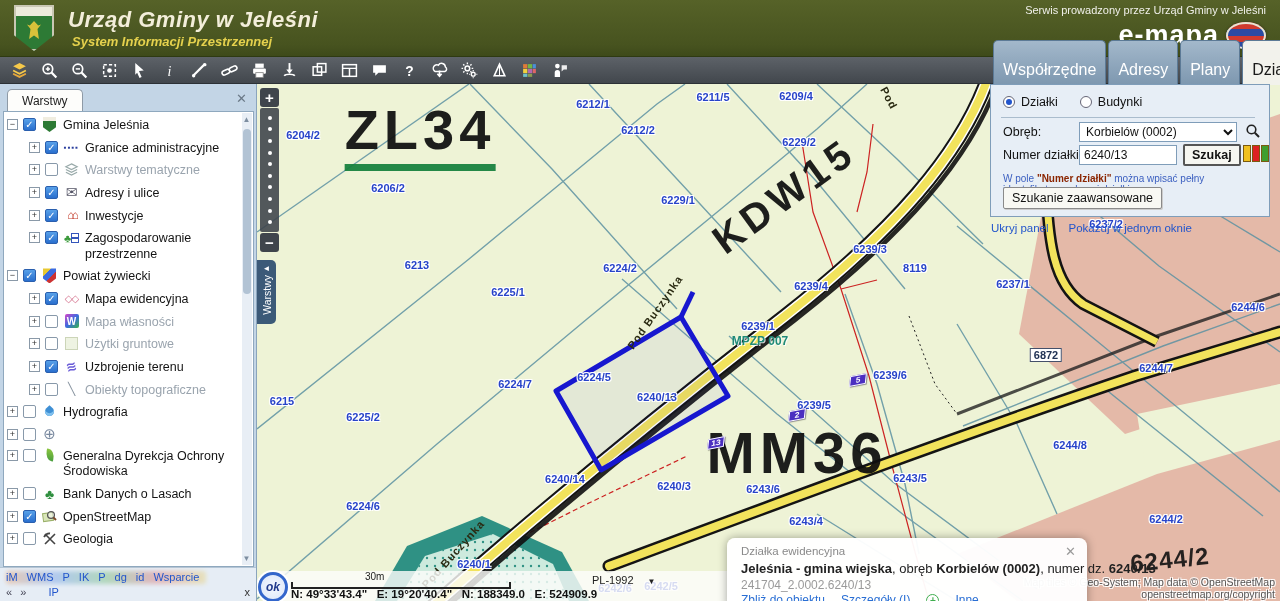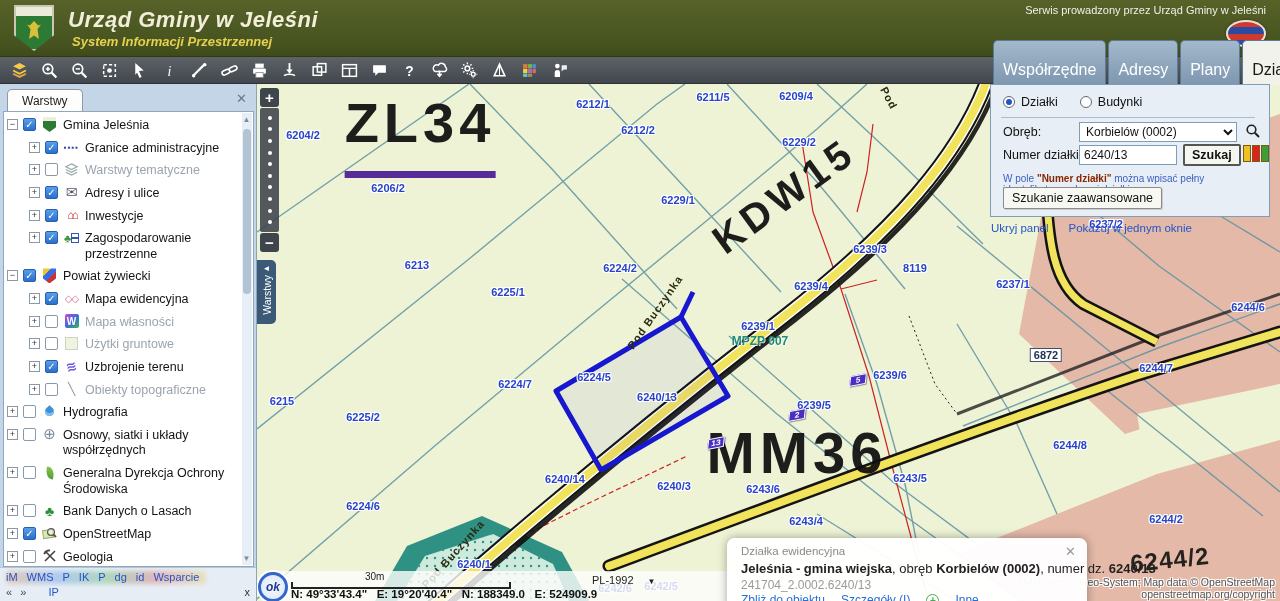--- a/index.html
+++ b/index.html
@@ -92,21 +92,21 @@
   #lp-pager .xx { float:right; color:#333; cursor:pointer; }
 
   
   #map { position:absolute; left:257px; top:84px; width:1023px; height:517px;
     background:#eef3d6; overflow:hidden; }
   #map svg.base { position:absolute; left:0; top:0; }
   .mlbl { position:absolute; white-space:nowrap; transform:translate(-50%,-50%); }
   .k-blue { color:#2743c9; font-weight:bold; font-size:11px;
     text-shadow:1px 1px 0 #fff,-1px -1px 0 #fff,1px -1px 0 #fff,-1px 1px 0 #fff; }
   .k-giant { color:#0e0e0e; font-weight:bold; letter-spacing:5px; opacity:.93; }
-  .k-giant.u { border-bottom:7px solid #4c1d95; padding-bottom:16px; }
+  .k-giant.u { border-bottom:7px solid #15803d; padding-bottom:2px; }
   .k-midblack { color:#111; font-weight:bold; opacity:.9; letter-spacing:1px; }
   .k-teal { color:#1f8a78; font-weight:bold; font-size:12px;
     text-shadow:1px 1px 0 rgba(255,255,255,.8); }
   .k-road { color:#2a2a12; font-weight:bold; font-size:11px; letter-spacing:1px; }
   .k-boxed { color:#223355; font-weight:bold; font-size:11px; background:#fff;
     border:1px solid #44506a; padding:0 3px; }
   .flag { position:absolute; width:16px; height:11px; background:#4b2fc0; border:1px solid #fff;
     color:#fff; font-size:8px; font-weight:bold; display:flex; align-items:center;
     justify-content:center; transform:translate(-50%,-50%) skewX(-18deg) rotate(-12deg);
     box-shadow:1px 1px 1px rgba(0,0,0,.4); }
@@ -194,20 +194,21 @@
 <body>
 
 <div id="app">
 
   <div id="header">
     <div id="crest"></div>
     <div id="h-title">Urząd Gminy w Jeleśni</div>
     <div id="h-sub">System Informacji Przestrzennej</div>
     <div id="h-note">Serwis prowadzony przez Urząd Gminy w Jeleśni</div>
     <div id="h-brand">
+      <span class="txt">e-mapa</span>
       <span id="h-globe"></span>
     </div>
   </div>
 
   <div id="toolbar">
       <div class="tbtn">
         <svg viewBox="0 0 16 16">
           <path d="M8 1l6 3-6 3-6-3z" fill="#f6c94a"></path>
           <path d="M2 8l6 3 6-3" stroke="#f6c94a" stroke-width="1.7" fill="none"></path>
           <path d="M2 11l6 3 6-3" stroke="#e8a93a" stroke-width="1.7" fill="none"></path>
@@ -612,21 +613,20 @@
               <span class="drop"></span>
             </span>
             <span class="lbl">Hydrografia</span>
           </div>
           <div class="trow">
             <span class="exp">+</span>
             <span class="cb"></span>
             <span class="ti">
               <span style="color:#7a8aa0;font-size:15px">⊕</span>
             </span>
-            <span class="lbl">Osnowy, siatki i układy współrzędnych</span>
           </div>
           <div class="trow">
             <span class="exp">+</span>
             <span class="cb"></span>
             <span class="ti">
               <span class="leafy"></span>
             </span>
             <span class="lbl">Generalna Dyrekcja Ochrony Środowiska</span>
           </div>
           <div class="trow">

